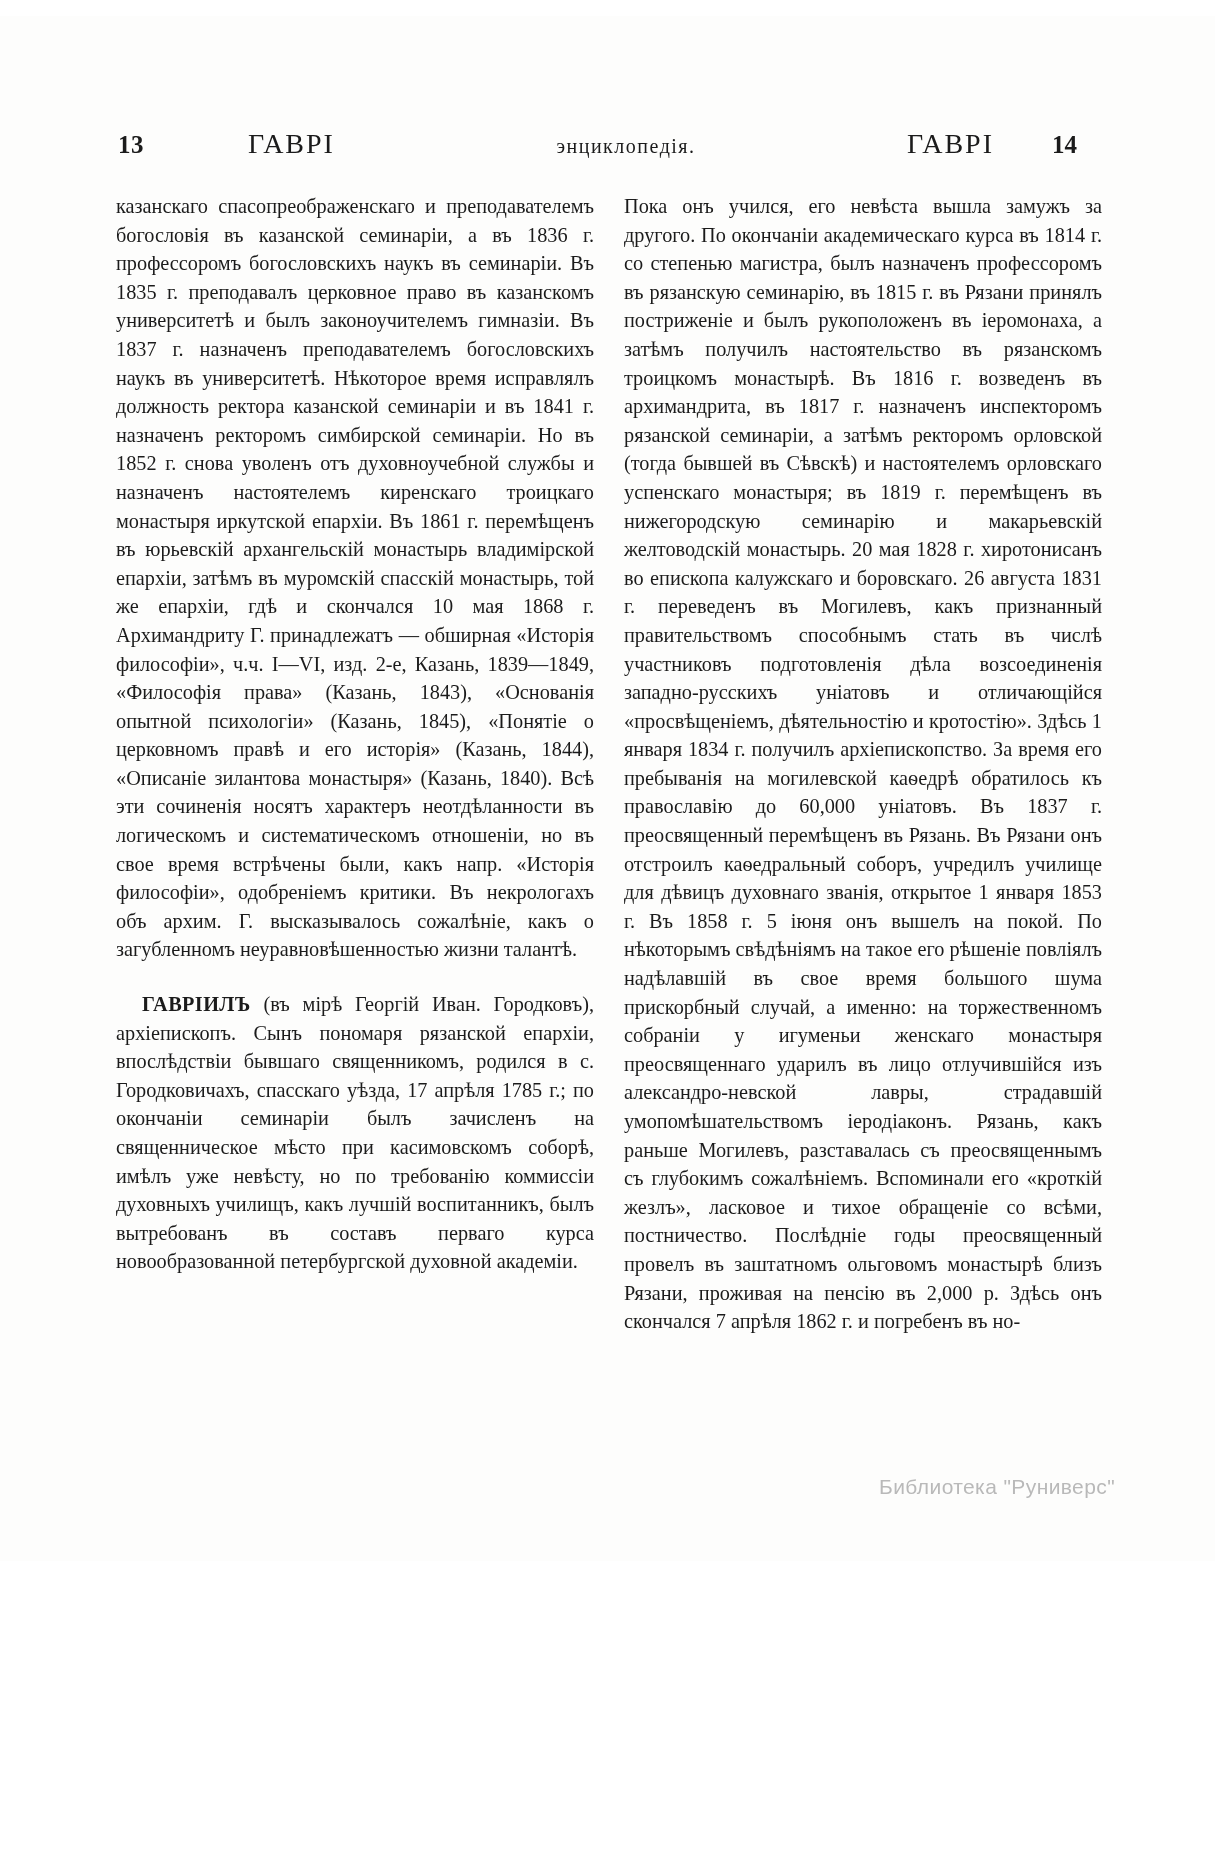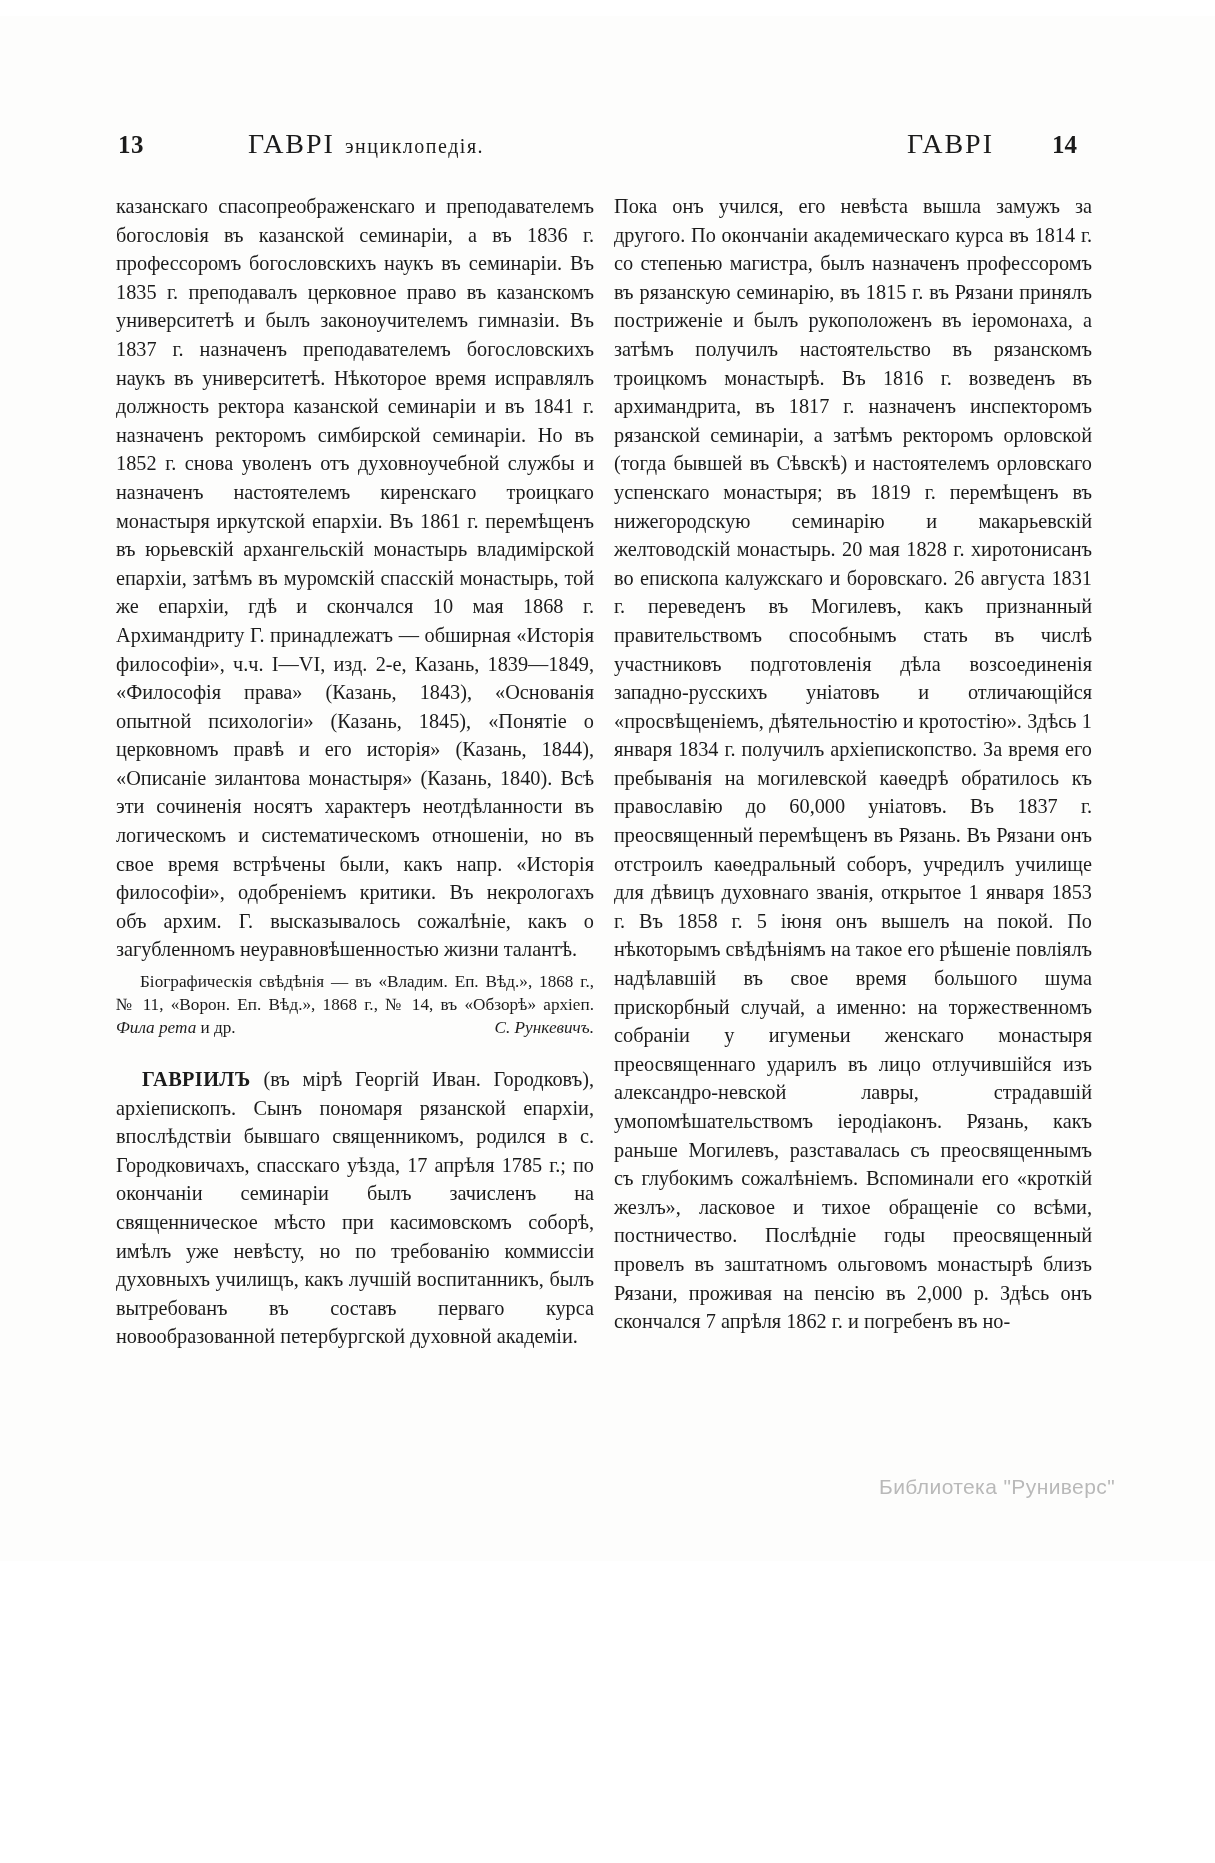--- a/index.html
+++ b/index.html
@@ -40,20 +40,21 @@
     letter-spacing: 0.5px;
     width: 70px;
   }
   .rh-word-left {
     font-size: 28px;
     letter-spacing: 2px;
     margin-left: 60px;
   }
   .rh-center {
     flex: 1;
+    text-align: center;
     font-size: 20px;
     letter-spacing: 1.5px;
     padding-left: 10px;
   }
   .rh-word-right {
     font-size: 28px;
     letter-spacing: 2px;
     margin-right: 58px;
   }
   .rh-folio-right {
@@ -64,21 +65,21 @@
   }
 
   
   .columns {
     position: absolute;
     left: 116px;
     top: 176px;
     width: 986px;
     height: 1570px;
     display: flex;
-    gap: 20px;
+    gap: 30px;
   }
   .col {
     width: 478px;
     font-size: 20.3px;
     line-height: 28.6px;
     text-align: justify;
     text-justify: inter-word;
     hyphens: manual;
   }
   .col p {
@@ -132,24 +133,20 @@
     <span class="rh-center">энциклопедія.</span>
     <span class="rh-word-right">ГАВРІ</span>
     <span class="rh-folio-right">14</span>
   </div>
 
   <div class="columns">
 
     <div class="col">
       <p class="body">казанскаго спасопреображенскаго и преподавателемъ богословія въ казанской семинаріи, а въ 1836 г. профессоромъ богословскихъ наукъ въ семинаріи. Въ 1835 г. преподавалъ церковное право въ казанскомъ университетѣ и былъ законоучителемъ гимназіи. Въ 1837 г. назначенъ преподавателемъ богословскихъ наукъ въ университетѣ. Нѣкоторое время исправлялъ должность ректора казанской семинаріи и въ 1841 г. назначенъ ректоромъ симбирской семинаріи. Но въ 1852 г. снова уволенъ отъ духовноучебной службы и назначенъ настоятелемъ киренскаго троицкаго монастыря иркутской епархіи. Въ 1861 г. перемѣщенъ въ юрьевскій архангельскій монастырь владимірской епархіи, затѣмъ въ муромскій спасскій монастырь, той же епархіи, гдѣ и скончался 10 мая 1868 г. Архимандриту Г. принадлежатъ — обширная «Исторія философіи», ч.ч. I—VI, изд. 2-е, Казань, 1839—1849, «Философія права» (Казань, 1843), «Основанія опытной психологіи» (Казань, 1845), «Понятіе о церковномъ правѣ и его исторія» (Казань, 1844), «Описаніе зилантова монастыря» (Казань, 1840). Всѣ эти сочиненія носятъ характеръ неотдѣланности въ логическомъ и систематическомъ отношеніи, но въ свое время встрѣчены были, какъ напр. «Исторія философіи», одобреніемъ критики. Въ некрологахъ объ архим. Г. высказывалось сожалѣніе, какъ о загубленномъ неуравновѣшенностью жизни талантѣ.</p>
 
-      <div class="src-note">
-        <span>Біографическія свѣдѣнія — въ «Владим. Еп. Вѣд.», 1868 г., № 11, «Ворон. Еп. Вѣд.», 1868 г., № 14, въ «Обзорѣ» архіеп. </span><span class="italic">Фила рета</span><span> и др.</span>
-        <span class="sig">С. Рункевичъ.</span>
-      </div>
 
       <p class="entry"><span class="headword">ГАВРІИЛЪ</span><span> (въ мірѣ Георгій Иван. Городковъ), архіепископъ. Сынъ пономаря рязанской епархіи, впослѣдствіи бывшаго священникомъ, родился в с. Городковичахъ, спасскаго уѣзда, 17 апрѣля 1785 г.; по окончаніи семинаріи былъ зачисленъ на священническое мѣсто при касимовскомъ соборѣ, имѣлъ уже невѣсту, но по требованію коммиссіи духовныхъ училищъ, какъ лучшій воспитанникъ, былъ вытребованъ въ составъ перваго курса новообразованной петербургской духовной академіи.</span></p>
     </div>
 
     <div class="col">
       <p class="body">Пока онъ учился, его невѣста вышла замужъ за другого. По окончаніи академическаго курса въ 1814 г. со степенью магистра, былъ назначенъ профессоромъ въ рязанскую семинарію, въ 1815 г. въ Рязани принялъ постриженіе и былъ рукоположенъ въ іеромонаха, а затѣмъ получилъ настоятельство въ рязанскомъ троицкомъ монастырѣ. Въ 1816 г. возведенъ въ архимандрита, въ 1817 г. назначенъ инспекторомъ рязанской семинаріи, а затѣмъ ректоромъ орловской (тогда бывшей въ Сѣвскѣ) и настоятелемъ орловскаго успенскаго монастыря; въ 1819 г. перемѣщенъ въ нижегородскую семинарію и макарьевскій желтоводскій монастырь. 20 мая 1828 г. хиротонисанъ во епископа калужскаго и боровскаго. 26 августа 1831 г. переведенъ въ Могилевъ, какъ признанный правительствомъ способнымъ стать въ числѣ участниковъ подготовленія дѣла возсоединенія западно-русскихъ уніатовъ и отличающійся «просвѣщеніемъ, дѣятельностію и кротостію». Здѣсь 1 января 1834 г. получилъ архіепископство. За время его пребыванія на могилевской каѳедрѣ обратилось къ православію до 60,000 уніатовъ. Въ 1837 г. преосвященный перемѣщенъ въ Рязань. Въ Рязани онъ отстроилъ каѳедральный соборъ, учредилъ училище для дѣвицъ духовнаго званія, открытое 1 января 1853 г. Въ 1858 г. 5 іюня онъ вышелъ на покой. По нѣкоторымъ свѣдѣніямъ на такое его рѣшеніе повліялъ надѣлавшій въ свое время большого шума прискорбный случай, а именно: на торжественномъ собраніи у игуменьи женскаго монастыря преосвященнаго ударилъ въ лицо отлучившійся изъ александро-невской лавры, страдавшій умопомѣшательствомъ іеродіаконъ. Рязань, какъ раньше Могилевъ, разставалась съ преосвященнымъ съ глубокимъ сожалѣніемъ. Вспоминали его «кроткій жезлъ», ласковое и тихое обращеніе со всѣми, постничество. Послѣдніе годы преосвященный провелъ въ заштатномъ ольговомъ монастырѣ близъ Рязани, проживая на пенсію въ 2,000 р. Здѣсь онъ скончался 7 апрѣля 1862 г. и погребенъ въ но-</p>
     </div>
 
   </div>
 

